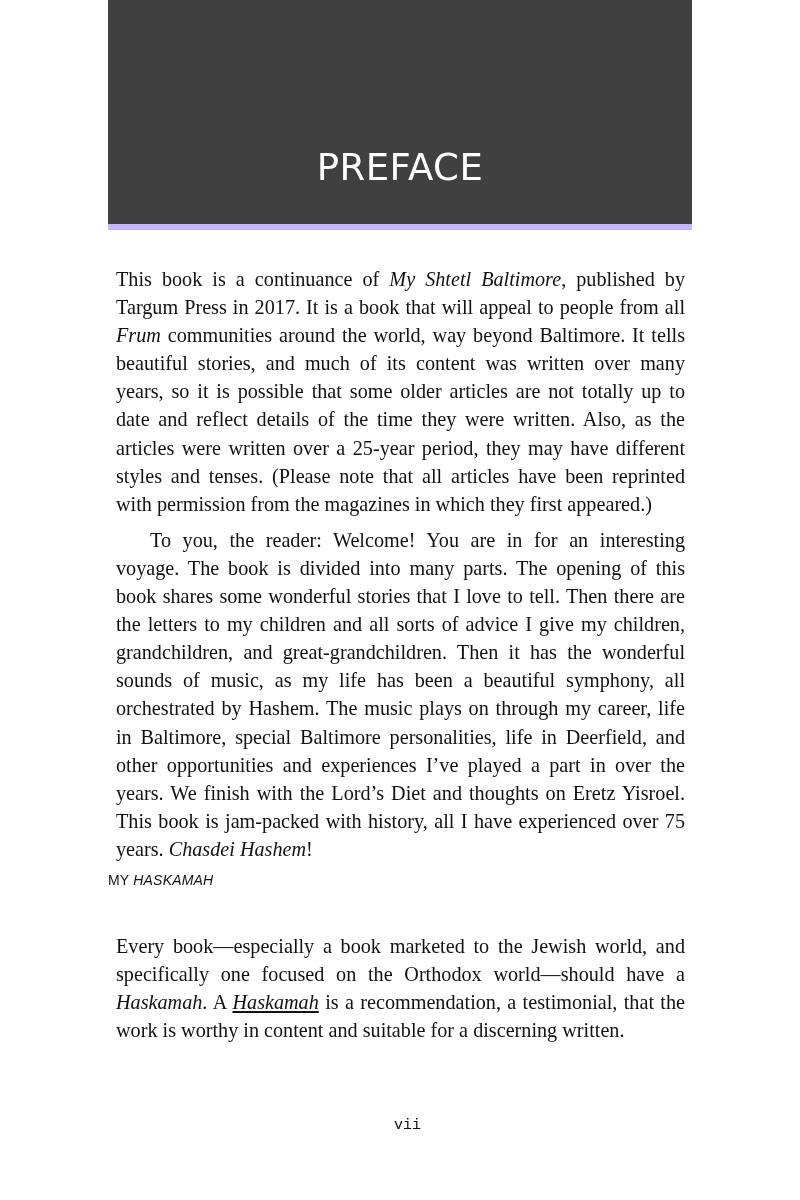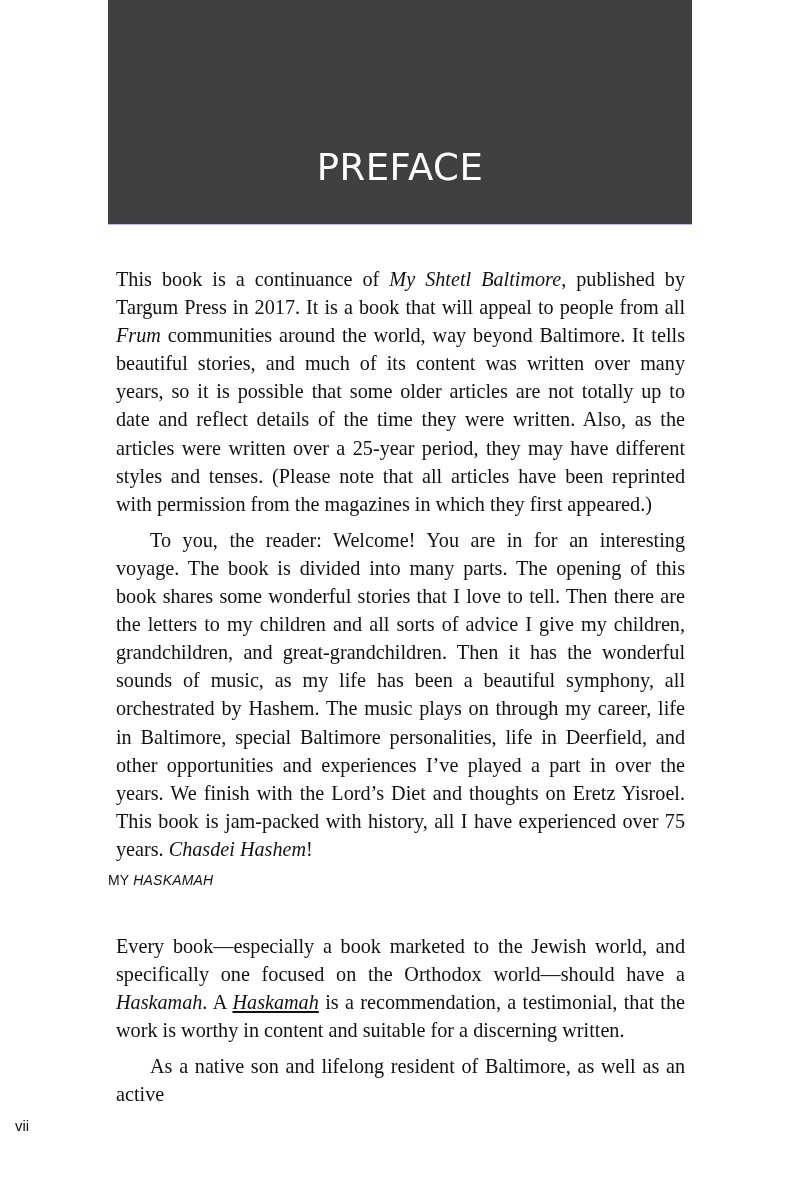--- a/index.html
+++ b/index.html
@@ -13,21 +13,21 @@
       position: relative;
       overflow: hidden;
     }
     .header-box {
       position: absolute;
       left: 108px;
       top: 0;
       width: 584px;
       height: 224px;
       background: #404040;
-      border-bottom: 1px solid #c4b5fd;
+      border-bottom: 6px solid #c4b5fd;
     }
     .header-title {
       position: absolute;
       left: 0;
       right: 0;
       top: 146px;
       text-align: center;
       color: #ffffff;
       font-family: "DejaVu Sans", sans-serif;
       font-size: 37px;
@@ -67,22 +67,22 @@
       color: #111111;
       margin: 0;
       font-weight: normal;
       letter-spacing: 0.2px;
     }
     .page-number {
       position: absolute;
       left: 15px;
       right: 0;
       top: 1117px;
-      text-align: left;
-      font-family: Liberation Sans, sans-serif;
+      text-align: center;
+      font-family: Liberation Mono, monospace;
       font-size: 15px;
       color: #111111;
     }
     em { font-style: italic; }
     .underline { text-decoration: underline; }
   </style>
 </head>
 <body>
 
 <div class="header-box">
@@ -93,16 +93,15 @@
     <p><span>This book is a continuance of </span><em>My Shtetl Baltimore</em><span>, published by Targum Press in 2017. It is a book that will appeal to people from all </span><em>Frum</em><span> communities around the world, way beyond Baltimore. It tells beautiful stories, and much of its content was written over many years, so it is possible that some older articles are not totally up to date and reflect details of the time they were written. Also, as the articles were written over a 25-year period, they may have different styles and tenses. (Please note that all articles have been reprinted with permission from the magazines in which they first appeared.)</span></p>
     <p class="indent"><span>To you, the reader: Welcome! You are in for an interesting voyage. The book is divided into many parts. The opening of this book shares some wonderful stories that I love to tell. Then there are the letters to my children and all sorts of advice I give my children, grandchildren, and great-grandchildren. Then it has the wonderful sounds of music, as my life has been a beautiful symphony, all orchestrated by Hashem. The music plays on through my career, life in Baltimore, special Baltimore personalities, life in Deerfield, and other opportunities and experiences I’ve played a part in over the years. We finish with the Lord’s Diet and thoughts on Eretz Yisroel. This book is jam-packed with history, all I have experienced over 75 years. </span><em>Chasdei Hashem</em><span>!</span></p>
   </div>
 
 <h2 class="section-heading">
   <span>MY </span><em>HASKAMAH</em>
 </h2>
 
 <div class="body-text haskamah-block" id="haskamah-body">
     <p><span>Every book—especially a book marketed to the Jewish world, and specifically one focused on the Orthodox world—should have a </span><em>Haskamah</em><span>. A </span><em class="underline">Haskamah</em><span> is a recommendation, a testimonial, that the work is worthy in content and suitable for a discerning written.</span></p>
-    <p class="indent"><span>As a native son and lifelong resident of Baltimore, as well as an active</span></p>
   </div>
 
 <div class="page-number">vii</div>
 
 </body></html>

